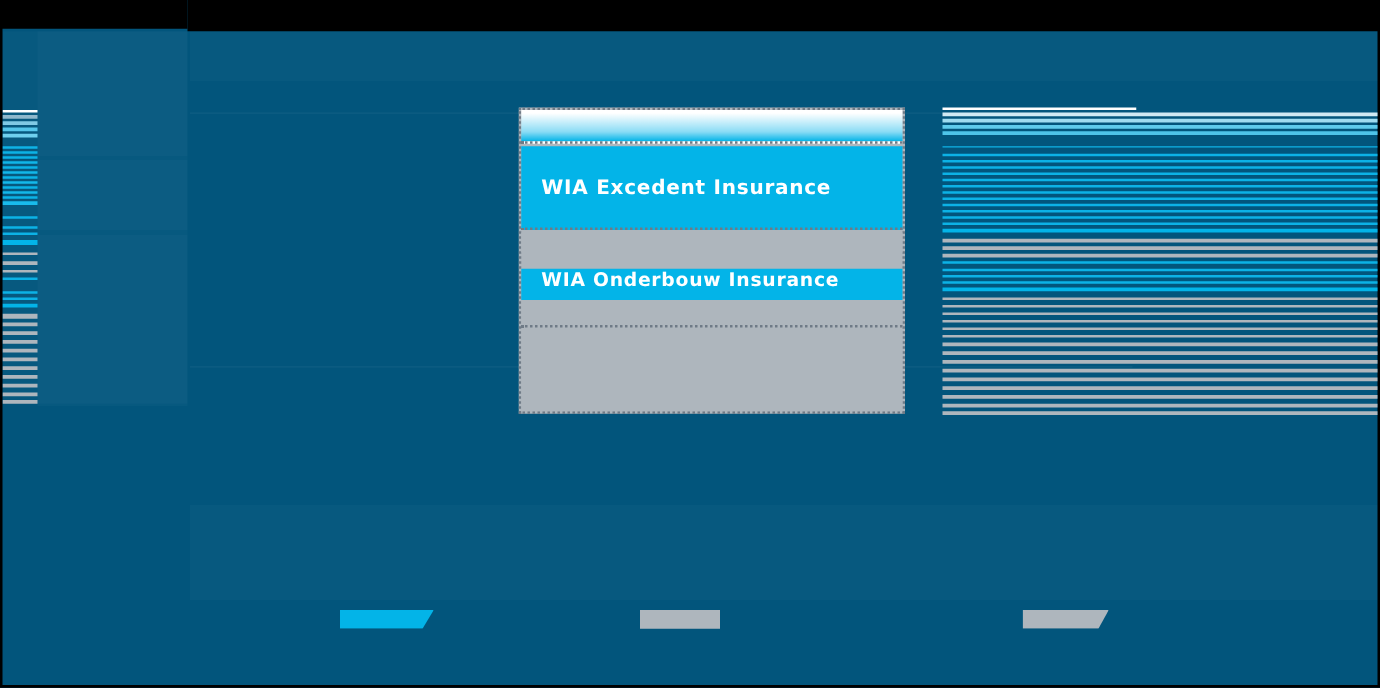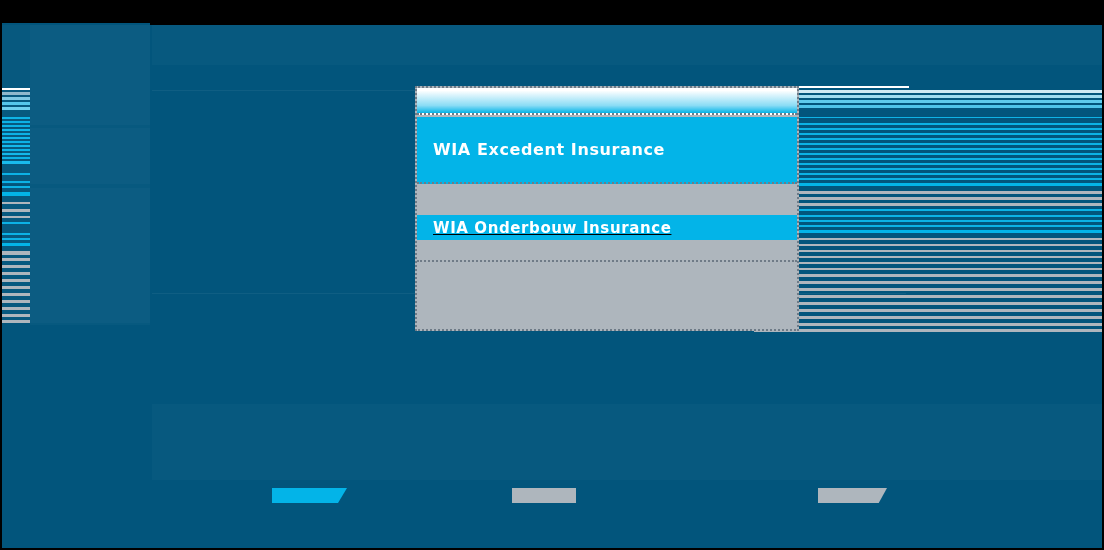--- a/index.html
+++ b/index.html
@@ -71,21 +71,21 @@
     position: absolute;
     left: 0;
     width: 100%;
   }
 
   
   .product-card {
     position: absolute;
     left: 413px;
     top: 86px;
-    width: 384px;
+    width: 309px;
     height: 245px;
     background: #aeb6bd;
     border: 2px dotted #6f7b87;
     z-index: 30;
     padding-left: 28px;
   }
 
   .card-gradient-head {
     position: absolute;
     left: 0; top: 0;
@@ -114,22 +114,20 @@
     background: #aeb6bd;
   }
 
   .card-band-secondary {
     position: absolute;
     left: 0; top: 127px;
     width: 100%;
     height: 25px;
     background: #03b4e8;
     display: flex;
-    align-items: center;
-    text-decoration: underline;
   }
 
   .card-band-gray-b {
     position: absolute;
     left: 0; top: 152px;
     width: 100%;
     height: 22px;
     background: #aeb6bd;
     border-bottom: 2px dotted #6f7b87;
   }

